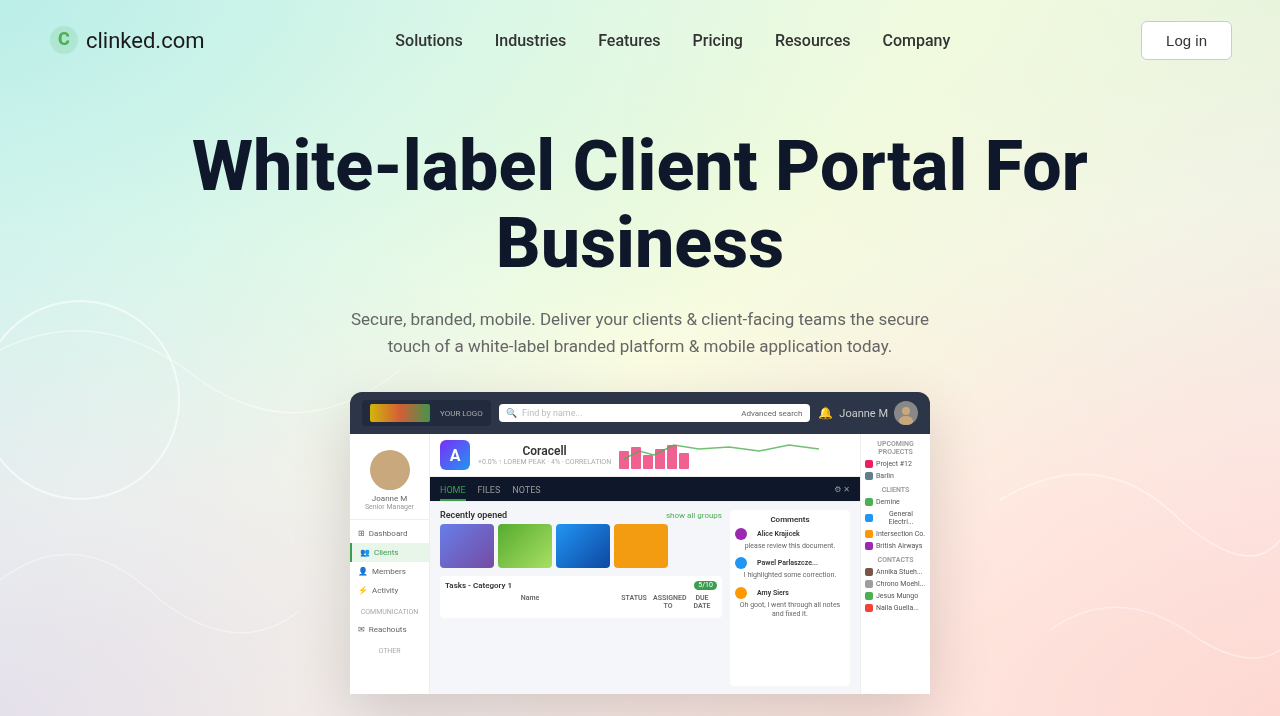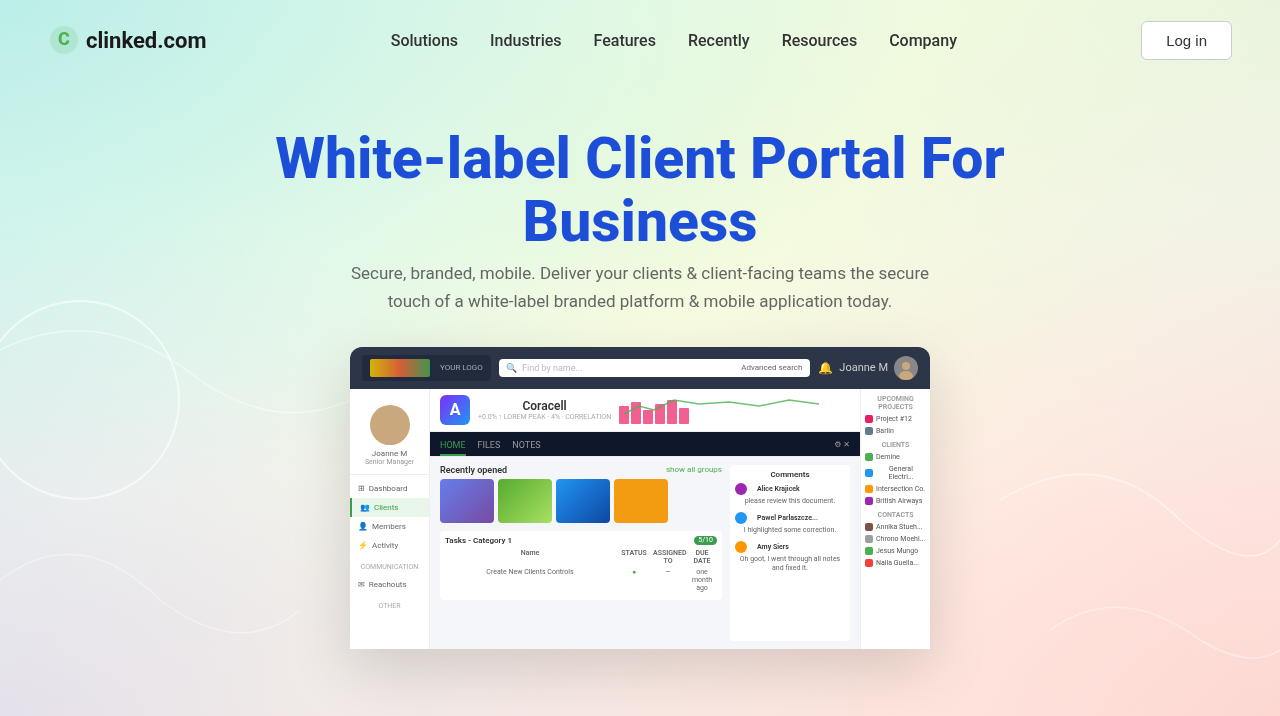--- a/index.html
+++ b/index.html
@@ -54,21 +54,21 @@
       text-decoration: none;
     }
 
     .logo-icon {
       width: 32px;
       height: 32px;
     }
 
     .logo-text {
       font-size: 22px;
-      font-weight: 700;
+      font-weight: 400;
       color: #1a1a1a;
       text-align: right;
     }
 
     .nav-links {
       display: flex;
       align-items: center;
       gap: 32px;
       list-style: none;
     }
@@ -110,26 +110,26 @@
 
     
     .hero {
       position: relative;
       z-index: 5;
       text-align: center;
       padding-top: 48px;
     }
 
     .hero-title {
-      font-size: 57px;
+      font-size: 70px;
       font-weight: 800;
-      color: #1d4ed8;
+      color: #0f172a;
       line-height: 1.1;
       max-width: 900px;
-      margin: 0 auto 7px;
+      margin: 0 auto 24px;
     }
 
     .hero-subtitle {
       font-size: 17px;
       color: #666;
       line-height: 1.6;
       max-width: 600px;
       margin: 0 auto 32px;
     }
 
@@ -516,21 +516,21 @@
       <circle cx="16" cy="16" r="14" fill="#4caf50" opacity="0.15"></circle>
       <text x="16" y="21" text-anchor="middle" font-size="18" font-weight="800" fill="#4caf50">C</text>
     </svg>
     <span class="logo-text">clinked.com</span>
   </a>
 
   <ul class="nav-links">
     <li><a href="#">Solutions</a></li>
     <li><a href="#">Industries</a></li>
     <li><a href="#">Features</a></li>
-    <li><a href="#">Recently</a></li>
+    <li><a href="#">Pricing</a></li>
     <li><a href="#">Resources</a></li>
     <li><a href="#">Company</a></li>
   </ul>
 
   <div class="nav-actions">
     <button class="btn-login">Log in</button>
   </div>
 </nav>
 
 <section class="hero">
@@ -644,26 +644,20 @@
             <div class="dash-tasks">
               <div class="dash-task-header">
                 <span class="dash-task-title">Tasks - Category 1</span>
                 <span class="dash-task-badge">5/10</span>
               </div>
               <div class="dash-task-row">
                 <span class="dash-task-name" style="font-weight:600">Name</span>
                 <span class="dash-task-status" style="font-weight:600">STATUS</span>
                 <span class="dash-task-assigned" style="font-weight:600">ASSIGNED TO</span>
                 <span class="dash-task-date" style="font-weight:600">DUE DATE</span>
-              </div>
-              <div class="dash-task-row">
-                <span class="dash-task-name">Create New Clients Controls</span>
-                <span class="dash-task-status" style="color:#4caf50">●</span>
-                <span class="dash-task-assigned">—</span>
-                <span class="dash-task-date">one month ago</span>
               </div>
             </div>
           </div>
 
           <div class="dash-right">
             <div class="dash-comments">
               <div class="comment-header">Comments</div>
               <div class="comment-item">
                 <div class="comment-user">
                   <div class="comment-avatar" style="background:#9c27b0"></div>

